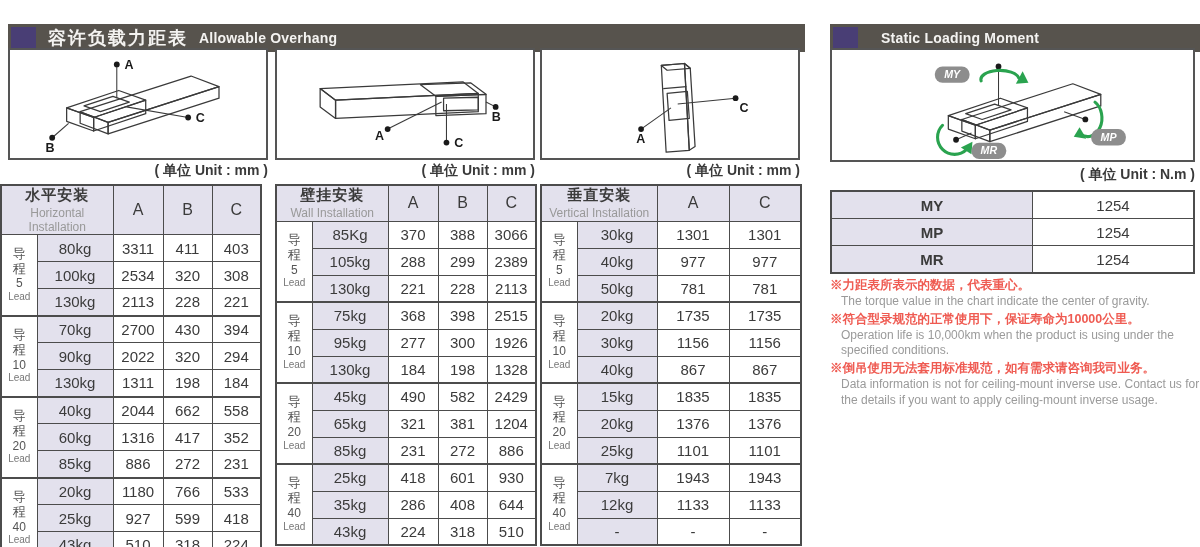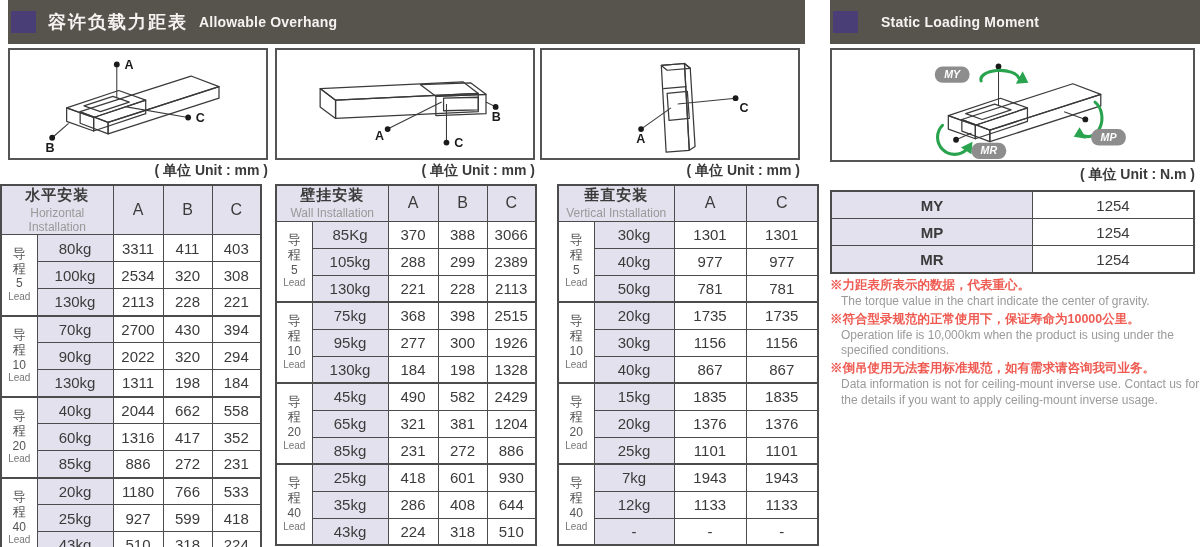--- a/index.html
+++ b/index.html
@@ -3,21 +3,21 @@
 <meta charset="utf-8">
 <style>
   html,body{margin:0;padding:0;}
   body{
     width:1200px;height:547px;position:relative;overflow:hidden;
     background:#ffffff;font-family:"Liberation Sans",sans-serif;
     -webkit-font-smoothing:antialiased;
   }
   
   .header-bar{
-    position:absolute;top:0;height:44px;background:#57534d;
+    position:absolute;top:24px;height:28px;background:#57534d;
     display:flex;align-items:center;color:#f4f3f1;
   }
   .header-bar .sq{width:25px;height:22px;background:#493e75;margin:0 12px 0 3px;flex:0 0 auto;}
   .header-bar .h-zh{font-size:18px;font-weight:bold;letter-spacing:2px;}
   .header-bar .h-en{font-size:14px;font-weight:bold;margin-left:11px;letter-spacing:0.2px;}
   #bar-left{left:8px;width:797px;}
   #bar-right{left:830px;width:370px;}
   
   .diagram{position:absolute;top:48px;height:112px;border:2px solid #555;background:#fff;box-sizing:border-box;}
   #diag-1{left:8px;width:260px;}
@@ -31,21 +31,21 @@
     text-align:right;top:162px;
   }
   #unit-1{left:8px;width:260px;}
   #unit-2{left:275px;width:260px;}
   #unit-3{left:540px;width:260px;}
   #unit-4{left:830px;width:365px;top:166px;}
   
   .table-region{position:absolute;top:184px;}
   #tbl-region-0{left:0;width:260px;}
   #tbl-region-1{left:275px;width:260px;}
-  #tbl-region-2{left:540px;width:224px;margin-left:17px;}
+  #tbl-region-2{left:540px;width:224px;}
   table.data-table{border-collapse:collapse;table-layout:fixed;width:100%;border:2px solid #4c4c4c;}
   table.data-table th,table.data-table td{
     border:1px solid #4c4c4c;text-align:center;vertical-align:middle;padding:0;color:#3b3b3b;
     overflow:hidden;
   }
   table.data-table thead tr{height:36px;}
   table.data-table tbody tr{height:27px;}
   tr.group-start td{border-top:2px solid #4c4c4c;}
   th.title-cell,th.col-h,td.load-cell{background:#e3e1ed;}
   th.title-cell .t-zh{font-size:15px;font-weight:bold;letter-spacing:1px;}

